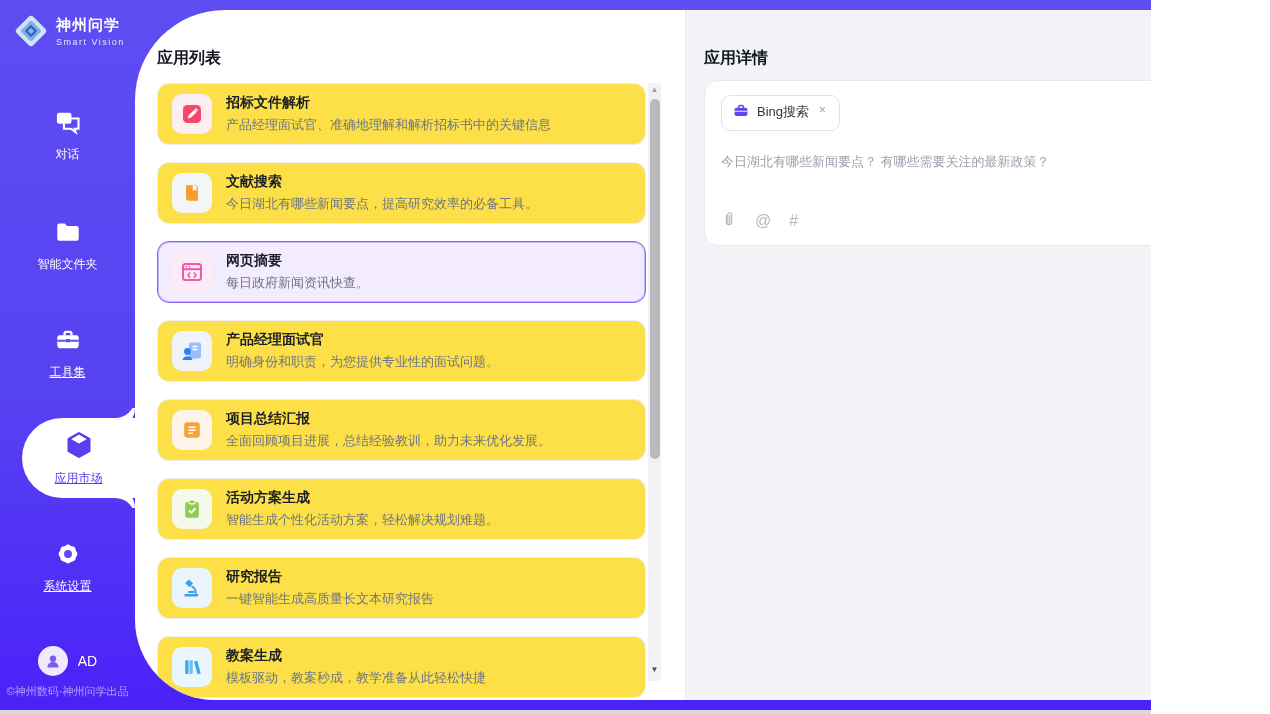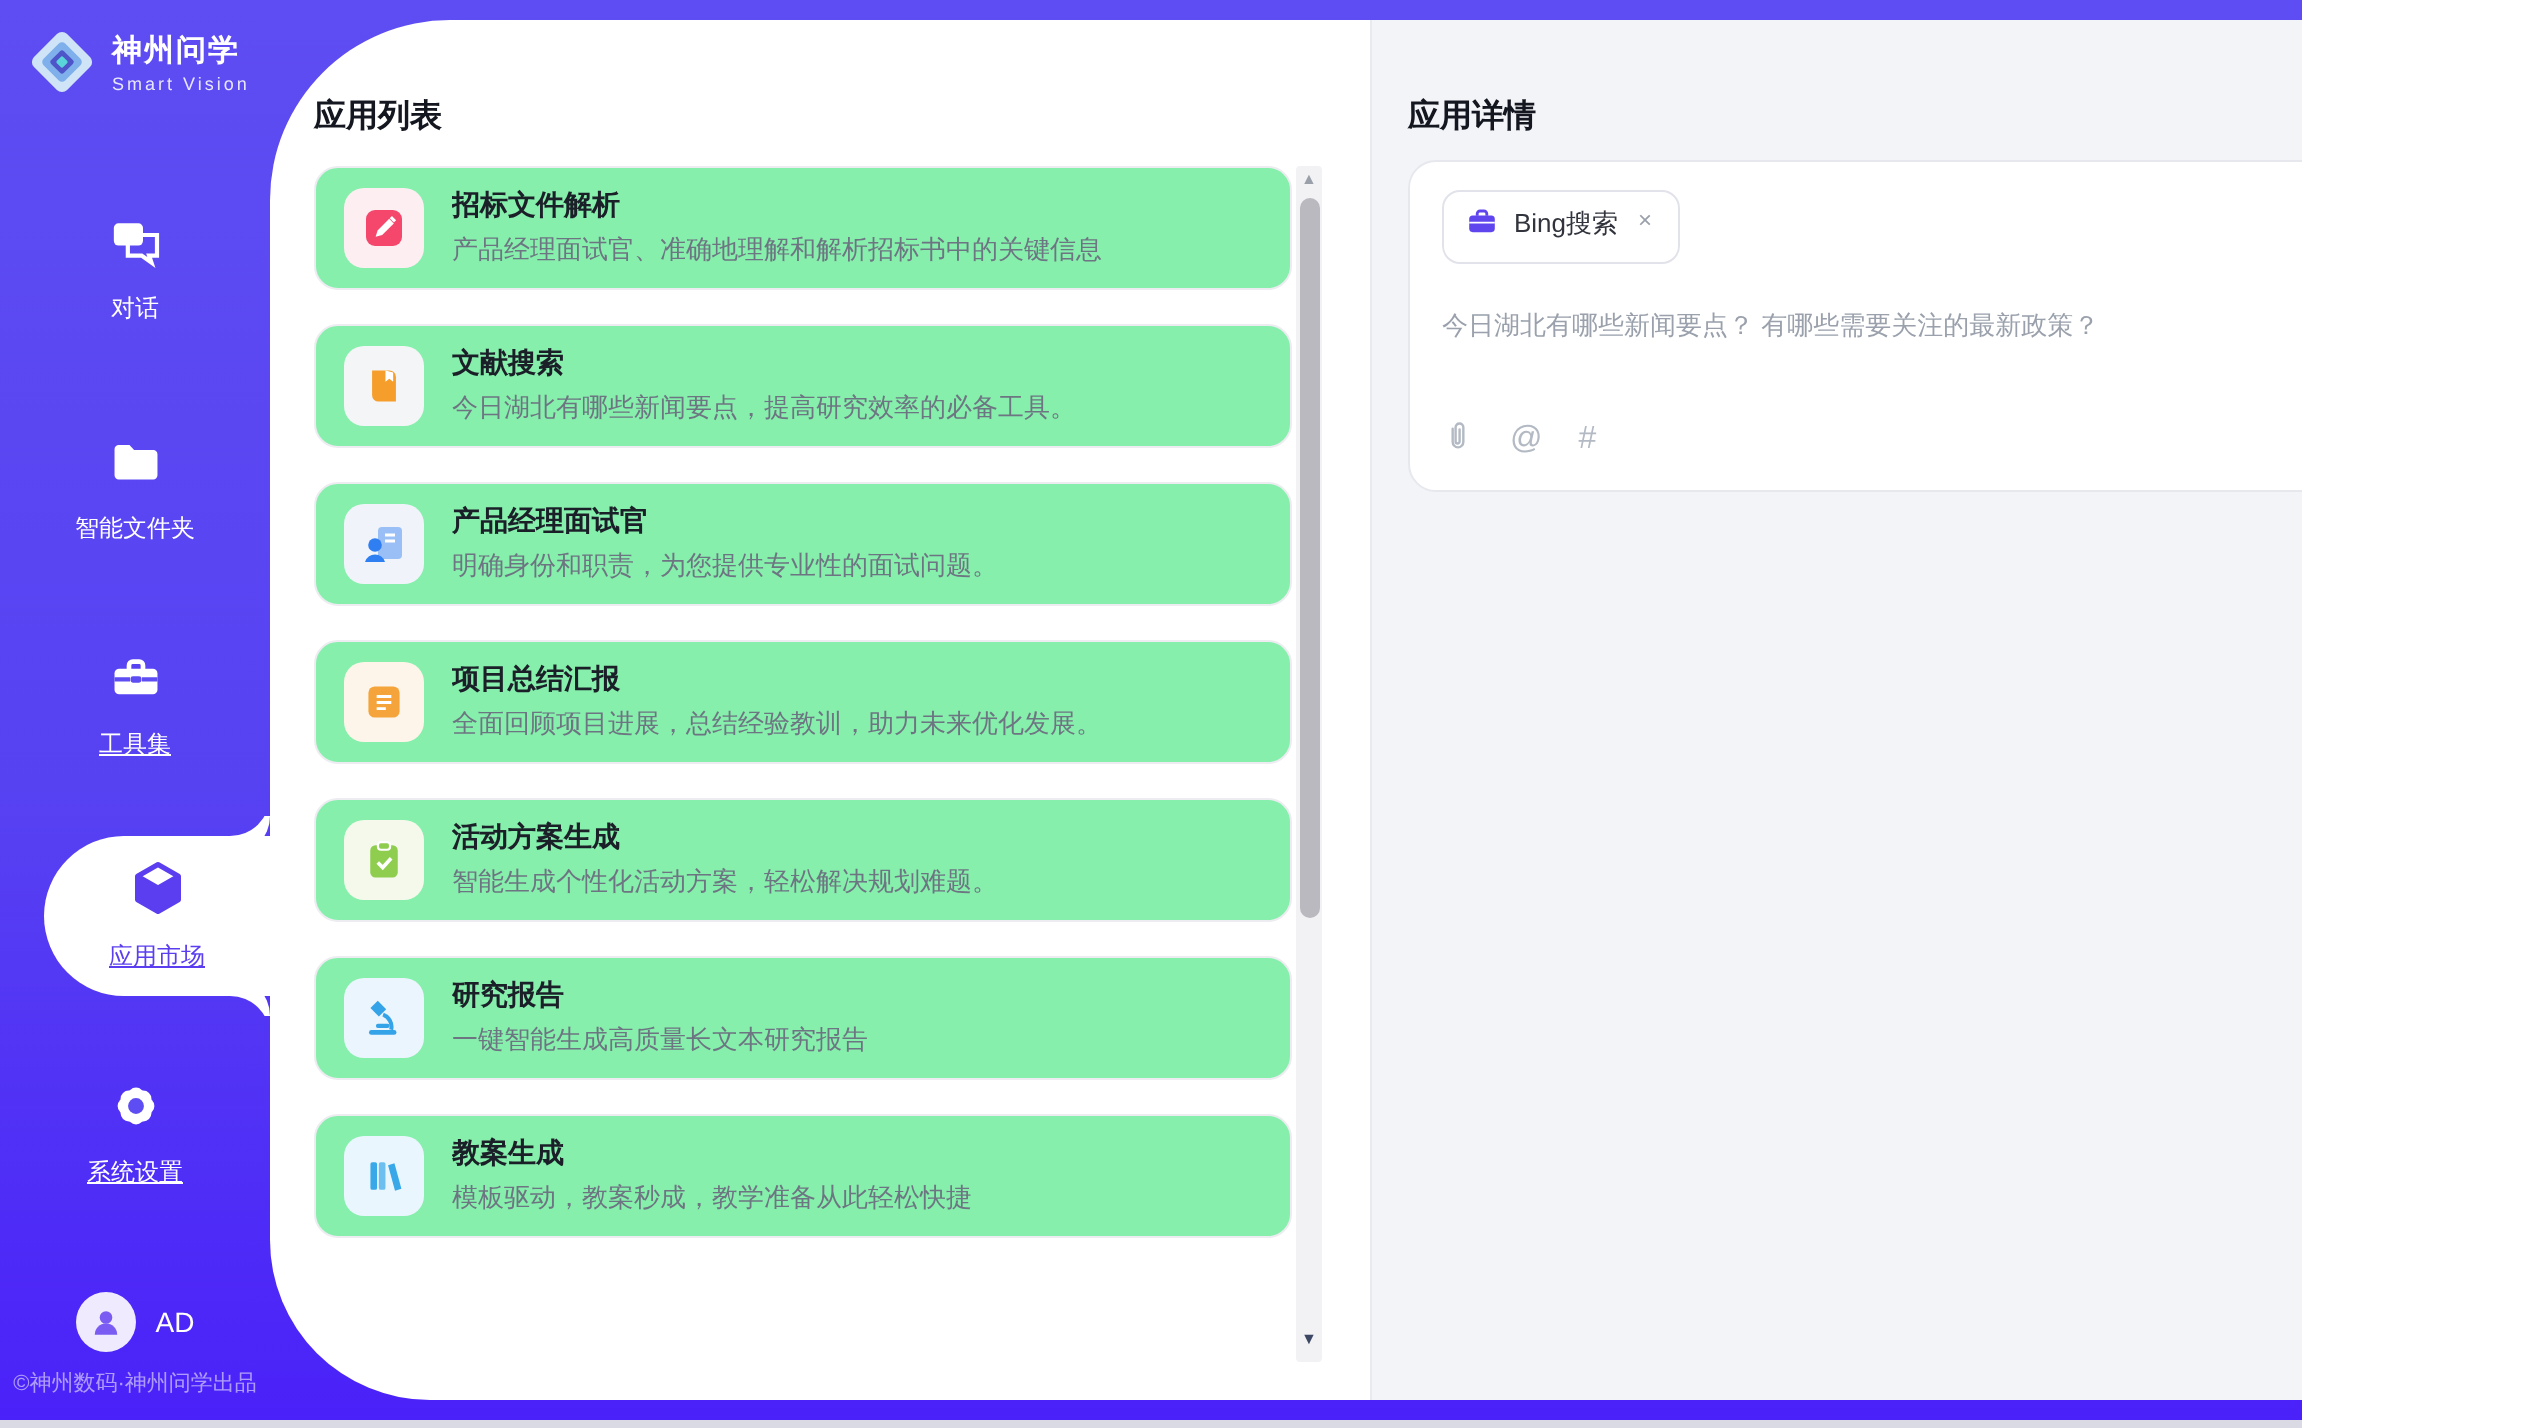--- a/index.html
+++ b/index.html
@@ -34,21 +34,21 @@
 
   
   .content{ position:absolute; left:135px; top:10px; width:1122px; height:690px;
     border-radius:90px 48px 22px 80px / 90px 48px 22px 80px; overflow:hidden; display:flex; z-index:2; }
 
   
   .list-panel{ position:relative; width:550px; height:100%; background:#fff; }
   .panel-title{ position:absolute; top:38px; left:22px; font-size:16px; font-weight:bold; color:#14171f;font-family:Liberation Mono, monospace; }
   .app-list{ position:absolute; top:73px; left:22px; width:490px; bottom:0; overflow:hidden; }
   .app-item{ position:relative; width:489px; height:62px; border:1px solid #ececf1; border-radius:12px;
-    margin-bottom:17px; display:flex; align-items:center; padding:0 14px; gap:14px; cursor:pointer; background:#86efac; }
+    margin-bottom:17px; display:flex; align-items:center; padding:0 14px; gap:14px; cursor:pointer; background:#fde047; }
   .app-item.selected{ background:#f3ebfe; border:1px solid #9061f7; box-shadow:0 0 0 1px #c9b4fb inset; }
   .app-icon{ width:40px; height:40px; border-radius:10px; display:flex; align-items:center; justify-content:center; flex:0 0 40px; }
   .app-texts{ display:flex; flex-direction:column; gap:4px; overflow:hidden; }
   .app-title{ font-size:14px; font-weight:bold; color:#1b1f28; }
   .app-desc{ font-size:13px; color:#6e7582; white-space:nowrap; }
 
   
   .scrollbar{ position:absolute; right:24px; top:73px; width:13px; height:598px; background:#f2f2f4;
     border-radius:2px; cursor:pointer; }
   .sb-btn{ position:absolute; left:0; width:13px; height:14px; font-size:8px; text-align:center; line-height:14px; }
@@ -172,20 +172,35 @@
               <svg width="22" height="22" viewBox="0 0 24 24">
                 <path d="M5.5 3.5h9.5a3.5 3.5 0 0 1 3.5 3.5v13.5H9a3.5 3.5 0 0 1-3.5-3.5z" fill="#f59e2b"></path>
                 <path d="M12.8 3.5v6.2l2.1-1.6 2.1 1.6V4.6" fill="#fff"></path>
               </svg>
             </span>
             <span class="app-texts">
               <span class="app-title">文献搜索</span>
               <span class="app-desc">今日湖北有哪些新闻要点，提高研究效率的必备工具。</span>
             </span>
           </div>
+          <div class="app-item selected">
+            <span class="app-icon" style="background:#fdecf5">
+              <svg width="24" height="24" viewBox="0 0 24 24">
+                <rect x="3" y="4" width="18" height="16" rx="2.5" fill="none" stroke="#ee5aa8" stroke-width="2"></rect>
+                <path d="M3 9.2h18" stroke="#ee5aa8" stroke-width="2"></path>
+                <circle cx="6.3" cy="6.6" r=".95" fill="#ee5aa8"></circle>
+                <circle cx="9.2" cy="6.6" r=".95" fill="#ee5aa8"></circle>
+                <path d="M10.2 12.6l-2.2 2.6 2.2 2.6m3.6-5.2l2.2 2.6-2.2 2.6" fill="none" stroke="#ee5aa8" stroke-width="1.6"></path>
+              </svg>
+            </span>
+            <span class="app-texts">
+              <span class="app-title">网页摘要</span>
+              <span class="app-desc">每日政府新闻资讯快查。</span>
+            </span>
+          </div>
           <div class="app-item">
             <span class="app-icon" style="background:#f0f4fa">
               <svg width="24" height="24" viewBox="0 0 24 24">
                 <rect x="9" y="3.5" width="12" height="16" rx="2" fill="#2f7ef2" opacity=".45"></rect>
                 <path d="M12.5 7.5h5m-5 3h5" stroke="#fff" stroke-width="1.4"></path>
                 <circle cx="7.5" cy="12.5" r="3.4" fill="#2f7ef2"></circle>
                 <path d="M2.5 21a5.2 5.2 0 0 1 10 0z" fill="#2f7ef2"></path>
               </svg>
             </span>
             <span class="app-texts">

